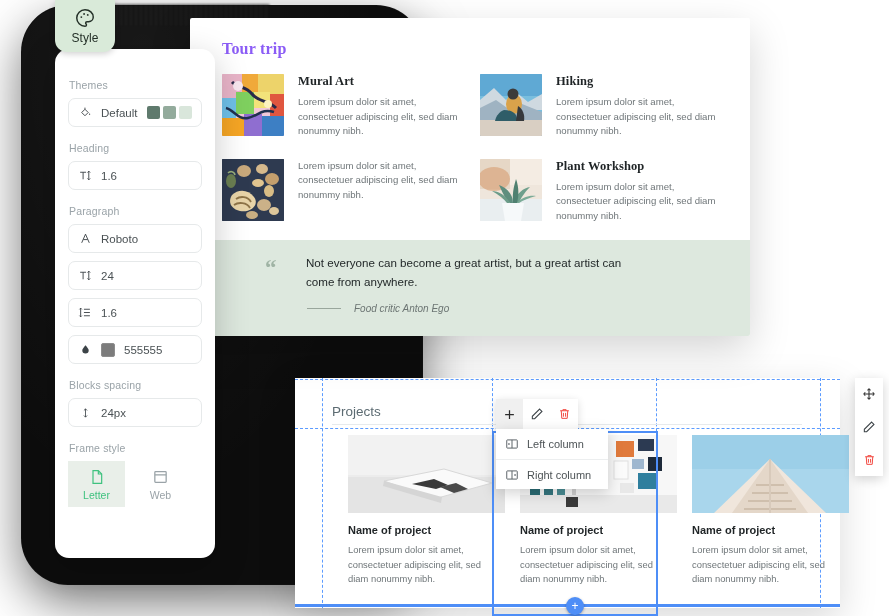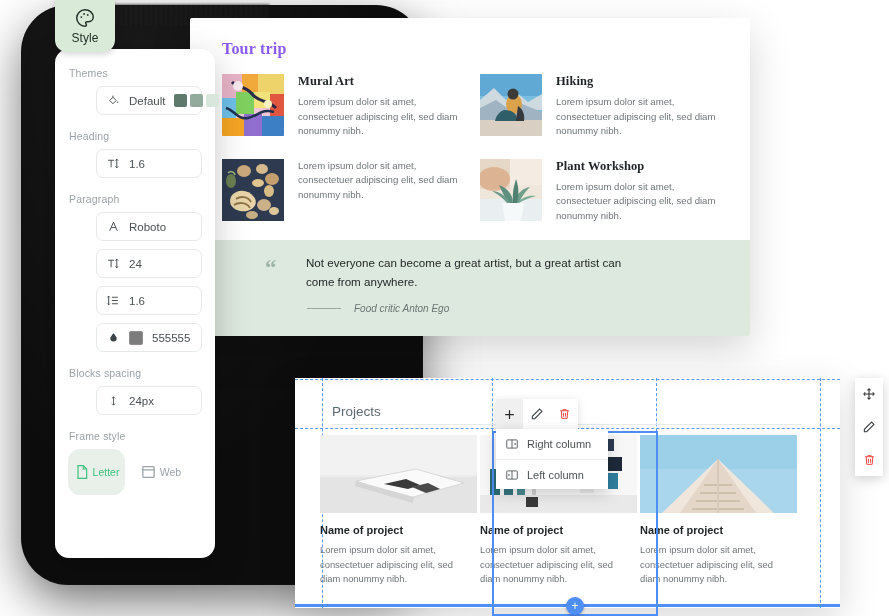--- a/index.html
+++ b/index.html
@@ -35,41 +35,41 @@
     display:flex;flex-direction:column;align-items:center;justify-content:center;
     gap:2px;z-index:30;box-shadow:0 2px 6px rgba(0,0,0,.18);
   }
   .style-tab .lbl{font-size:12px;color:#243028;letter-spacing:.1px;}
 
   
   .style-panel{
     position:absolute;left:55px;top:49px;width:160px;height:509px;
     background:#fff;border-radius:14px;z-index:25;
     box-shadow:0 10px 34px rgba(0,0,0,.22);
-    padding:18px 13px 0 13px;box-sizing:border-box;
+    padding:30px 13px 0 13px;box-sizing:border-box;
   }
   .grp-label{
     font-size:10.5px;color:#9aa3a8;margin:0 0 7px 1px;letter-spacing:.15px;
   }
   .grp-label.sp{margin-top:15px;}
   .field{
     height:29px;border:1px solid #e6e9ea;border-radius:7px;background:#fff;
     display:flex;align-items:center;padding:0 9px;box-sizing:border-box;
-    margin-bottom:8px;gap:9px;margin-left:28px;
+    margin-bottom:8px;gap:9px;
   }
   .field.active{border:1.6px solid #3fc27f;}
   .field .fi{width:14px;display:flex;align-items:center;justify-content:center;flex:0 0 14px;color:#3c4347;}
   .field .fv{font-size:11.5px;color:#4a5154;}
   .field .fv.serif{font-family:"Liberation Serif", serif;font-weight:700;font-size:11.5px;color:#2e3438;letter-spacing:.2px;}
   .swatches{display:flex;gap:3px;margin-left:auto;}
   .sw{width:13px;height:13px;border-radius:2px;}
   .color-chip{width:12px;height:12px;border-radius:2px;background:#7c7c7c;border:1px solid #8d8d8d;}
   .frame-row{display:flex;gap:7px;margin-top:1px;}
   .frame-btn{
-    width:57px;height:46px;border-radius:12px;display:flex;flex-direction:row;
+    width:57px;height:46px;border-radius:0;display:flex;flex-direction:column;
     align-items:center;justify-content:center;gap:3px;
   }
   .frame-btn.sel{background:#e9efe9;}
   .frame-btn .fl{font-size:10.5px;color:#9aa3a8;}
   .frame-btn.sel .fl{color:#3fc27f;}
 
   
   .doc-tour{
     position:absolute;left:190px;top:18px;width:560px;height:318px;
     background:#fff;z-index:20;border-radius:2px;
@@ -122,22 +122,22 @@
   .guide.h{height:0;border-top:1px dashed #5b9bff;}
 
   .proj-title{
     position:absolute;left:332px;top:396px;z-index:22;
     font-size:13.5px;color:#5c6b72;margin-top:8px;
   }
   .proj-underline{
     position:absolute;left:332px;top:424px;width:470px;height:1px;background:#e7eaec;z-index:21;
   }
   .proj-cards{
-    position:absolute;left:320px;top:435px;width:480px;height:175px;z-index:21;
-    display:flex;gap:0;
+    position:absolute;left:348px;top:435px;width:480px;height:175px;z-index:21;
+    display:flex;gap:12px;
   }
   .pcard{width:160px;box-sizing:border-box;padding-right:18px;}
   .pcard .pimg{width:157px;height:78px;overflow:hidden;}
   .pcard .pname{font-size:11px;font-weight:700;color:#1f2426;margin:11px 0 7px 0;}
   .pcard .ptxt{font-size:9.4px;line-height:1.55;color:#6f7679;margin:0;}
 
   .sel-box{
     position:absolute;left:492px;top:431px;width:166px;height:185px;
     border:2px solid #4e8ef7;z-index:23;pointer-events:none;box-sizing:border-box;
   }
@@ -510,34 +510,34 @@
       </span>
     </div>
   </div>
 
   <div class="ctx-menu">
     <div class="mi">
       <span>
         <svg width="14" height="14" viewBox="0 0 24 24" fill="none" stroke="#5c6368" stroke-width="1.7">
           <rect x="3" y="5" width="18" height="14" rx="1"></rect>
             <path d="M12 5v14"></path>
-          <path d="M16.5 12h1.5M17.2 10.5v3"></path>
-        </svg>
-      </span>
-      <span>Right column</span>
+          <path d="M6 12h1.5M6.8 10.5v3"></path>
+        </svg>
+      </span>
+      <span>Left column</span>
     </div>
     <div class="mi">
       <span>
         <svg width="14" height="14" viewBox="0 0 24 24" fill="none" stroke="#5c6368" stroke-width="1.7">
           <rect x="3" y="5" width="18" height="14" rx="1"></rect>
             <path d="M12 5v14"></path>
-          <path d="M6 12h1.5M6.8 10.5v3"></path>
-        </svg>
-      </span>
-      <span>Left column</span>
+          <path d="M16.5 12h1.5M17.2 10.5v3"></path>
+        </svg>
+      </span>
+      <span>Right column</span>
     </div>
   </div>
 
   <div class="float-bar">
     <div class="fb">
       <span>
         <svg width="14" height="14" viewBox="0 0 24 24" fill="none" stroke="#2c2c2c" stroke-width="1.8">
           <path d="M12 3v18M3 12h18"></path>
           <path d="M12 3l-2.6 2.6M12 3l2.6 2.6M12 21l-2.6-2.6M12 21l2.6-2.6"></path>
           <path d="M3 12l2.6-2.6M3 12l2.6 2.6M21 12l-2.6-2.6M21 12l-2.6 2.6"></path>

